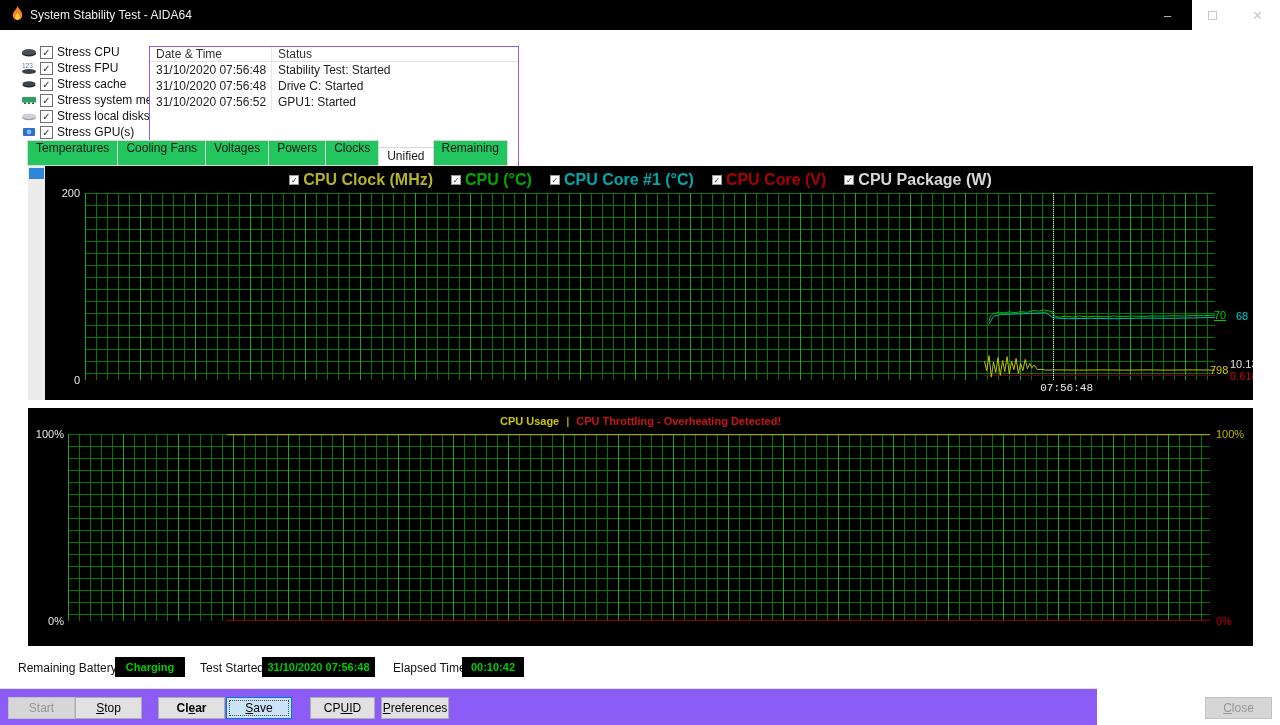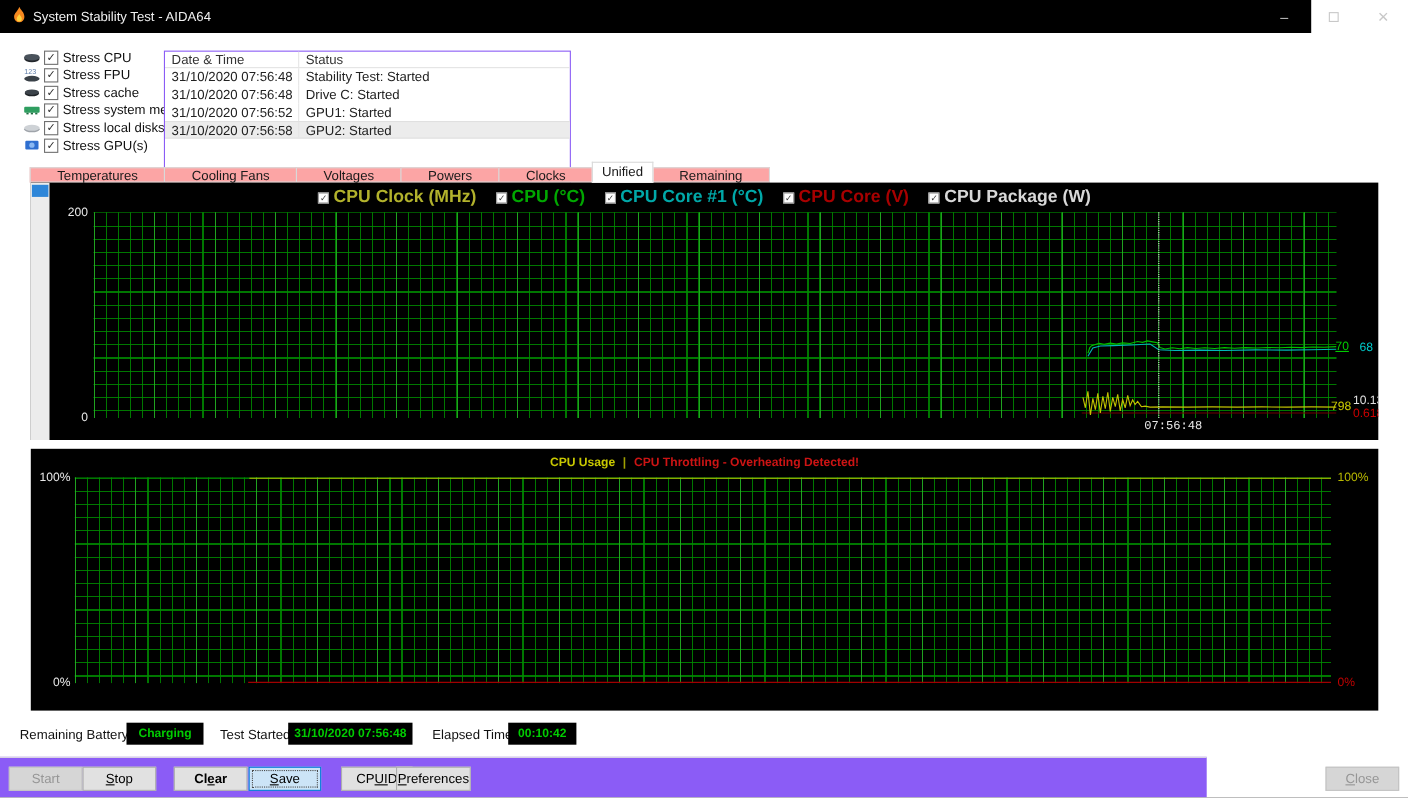--- a/index.html
+++ b/index.html
@@ -25,22 +25,22 @@
   .logtable { position:absolute; left:149px; top:46px; width:370px; height:123px;
               border:1px solid #8b5cf6; background:#fff; font-size:12px; color:#222; }
   .lrow { display:flex; height:16px; line-height:16px; }
   .lrow.header { height:15px; line-height:15px; border-bottom:1px solid #e3e3e3; color:#333; }
   .lrow .c1 { width:122px; padding-left:6px; border-right:1px solid #e6e6e6; overflow:hidden; }
   .lrow .c2 { flex:1; padding-left:6px; overflow:hidden; }
   .lrow.selected { background:#ececec; border-top:1px solid #e0e0e0; border-bottom:1px solid #e0e0e0; }
 
   
   .tabbar { position:absolute; left:27px; top:147px; height:19px; display:flex; align-items:flex-end; }
-  .tab { height:14px; line-height:15px; padding:0 24px; font-size:12px; color:#1a1a1a;
-         background:#fca5a5; border:1px solid #d9d9d9; margin-right:-1px; }
+  .tab { height:26px; line-height:15px; padding:0 8px; font-size:12px; color:#1a1a1a;
+         background:#22c55e; border:1px solid #d9d9d9; margin-right:-1px; }
   .tab.active { height:19px; line-height:17px; background:#fff; border-bottom:1px solid #fff;
                 position:relative; z-index:2; padding:0 8px; }
 
   
   .panel { position:absolute; background:#000; overflow:hidden; }
   .grid { position:absolute; background-color:#000;
     background-image:
       repeating-linear-gradient(to right, rgba(70,215,70,.45) 0 1px, transparent 1px 55px),
       repeating-linear-gradient(to right, rgba(0,140,0,.85) 0 1px, transparent 1px 11px),
       repeating-linear-gradient(to bottom, rgba(0,140,0,.85) 0 1px, transparent 1px 12px); }
@@ -169,24 +169,20 @@
       <span class="c2">Stability Test: Started</span>
     </div>
     <div class="lrow">
       <span class="c1">31/10/2020 07:56:48</span>
       <span class="c2">Drive C: Started</span>
     </div>
     <div class="lrow">
       <span class="c1">31/10/2020 07:56:52</span>
       <span class="c2">GPU1: Started</span>
     </div>
-    <div class="lrow selected">
-      <span class="c1">31/10/2020 07:56:58</span>
-      <span class="c2">GPU2: Started</span>
-    </div>
   </div>
 
   <div class="tabbar">
     <span class="tab">Temperatures</span>
     <span class="tab">Cooling Fans</span>
     <span class="tab">Voltages</span>
     <span class="tab">Powers</span>
     <span class="tab">Clocks</span>
     <span class="tab active">Unified</span>
     <span class="tab">Remaining</span>
@@ -282,21 +278,21 @@
     </button>
     <button class="btn" style="left:158px; width:67px;font-weight:bold;">
       <span>Cl</span><span class="u">e</span><span>ar</span>
     </button>
     <button class="btn focused" style="left:226px; width:66px;">
       <span></span><span class="u">S</span><span>ave</span>
     </button>
     <button class="btn" style="left:310px; width:65px;">
       <span>CP</span><span class="u">UI</span><span>D</span>
     </button>
-    <button class="btn" style="left:360px; width:68px;">
+    <button class="btn" style="left:381px; width:68px;">
       <span></span><span class="u">P</span><span>references</span>
     </button>
     <button class="btn disabled" style="left:1205px; width:67px;">
       <span></span><span class="u">C</span><span>lose</span>
     </button>
   </div>
 
 </div>
 
 </body></html>

